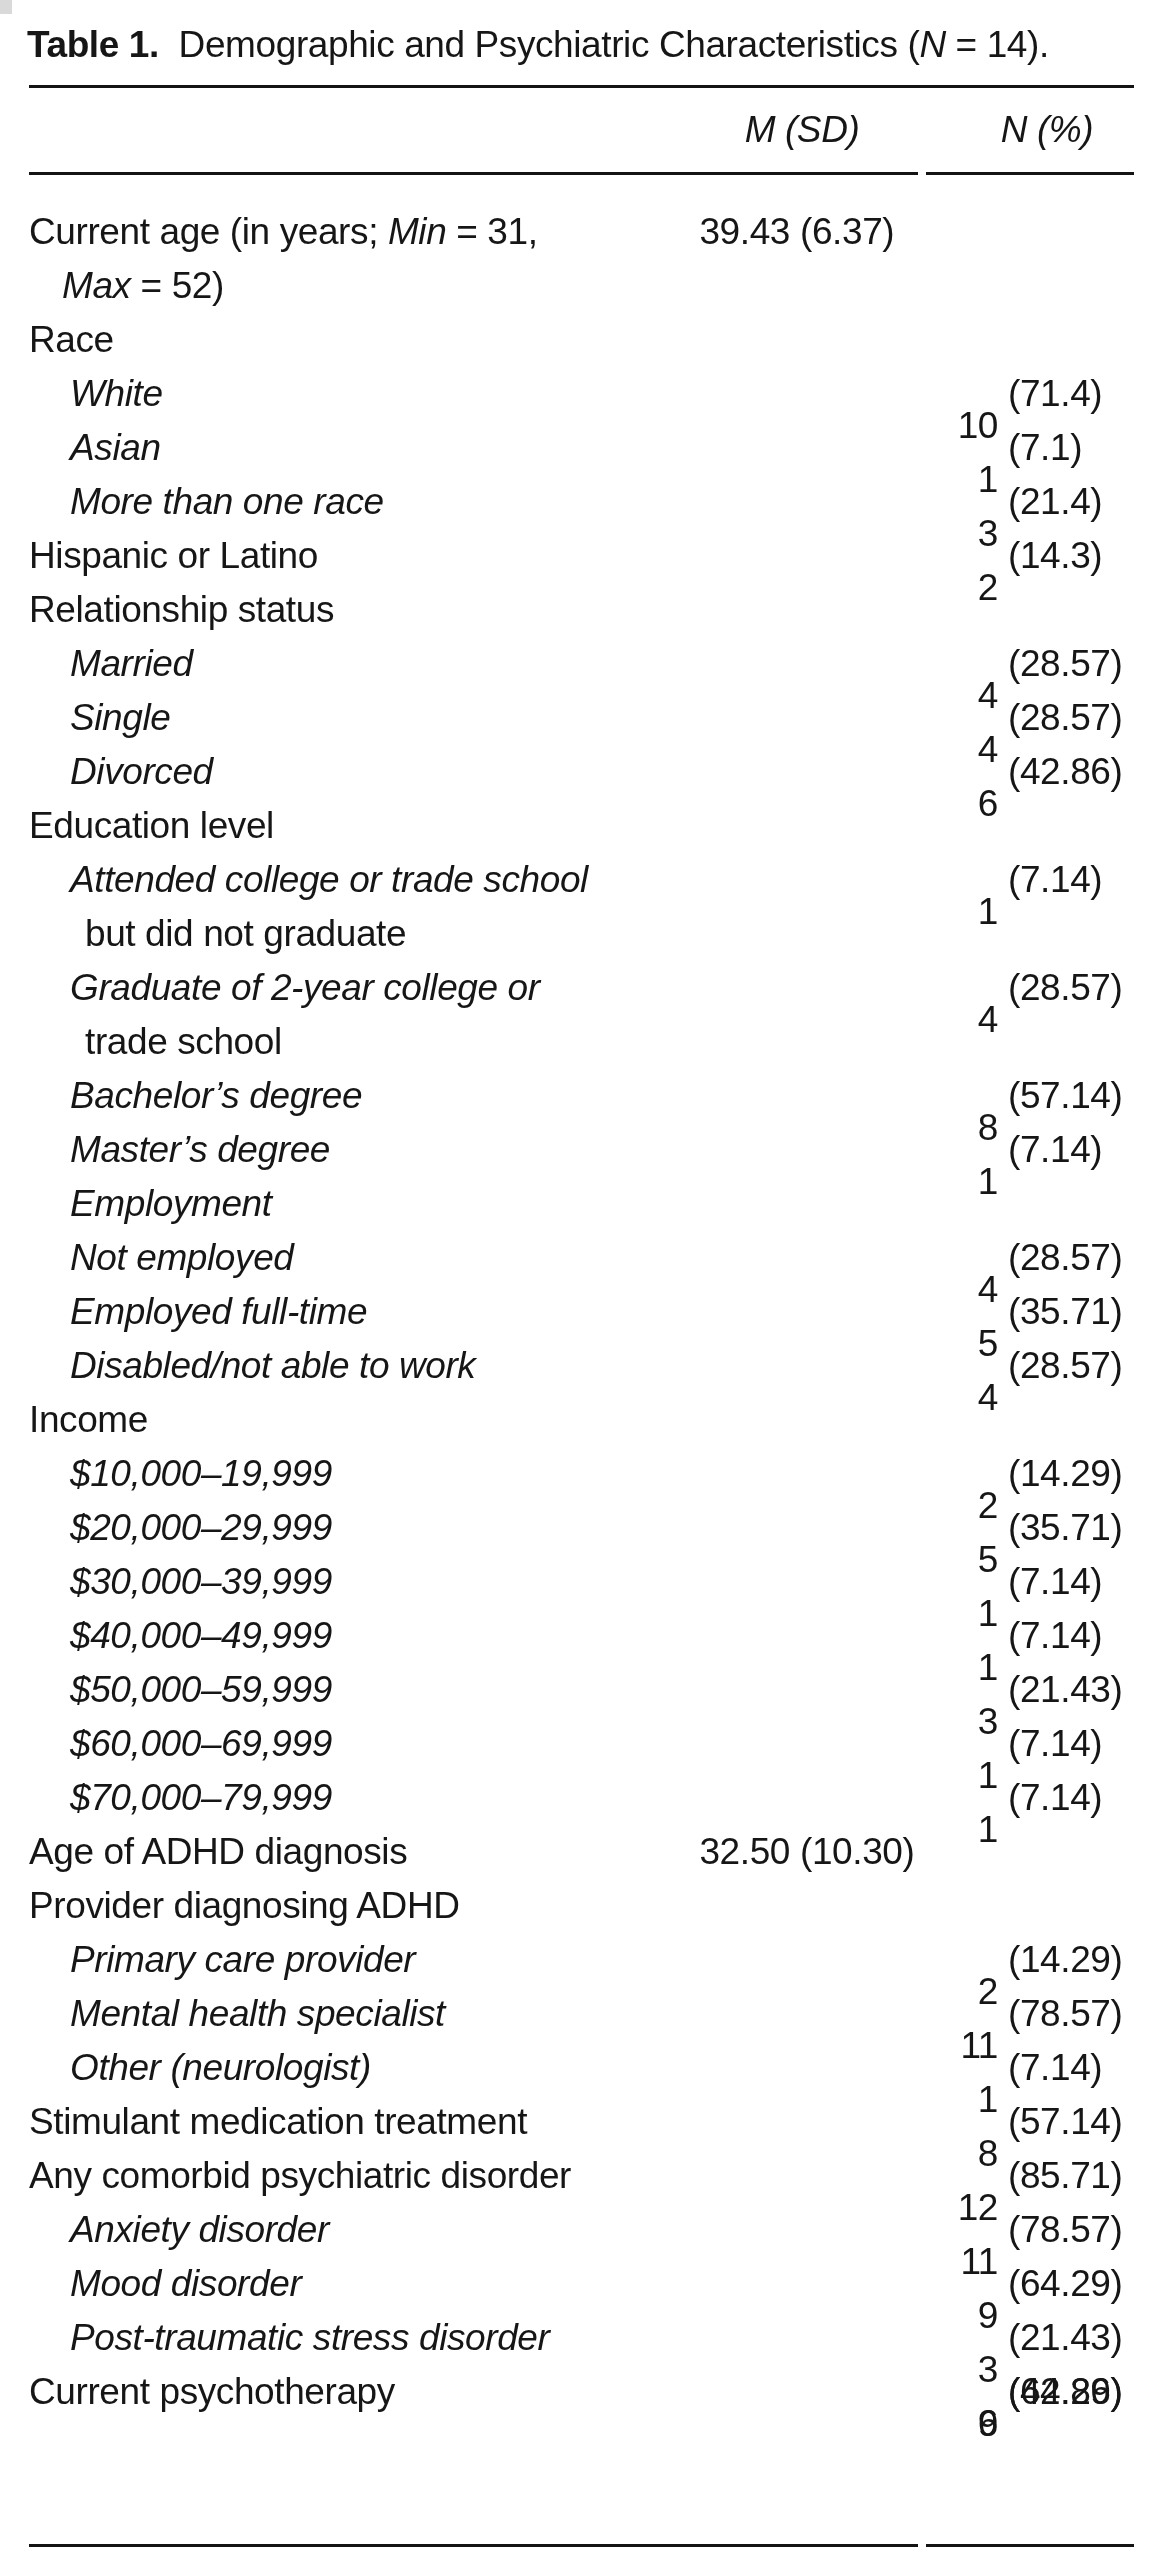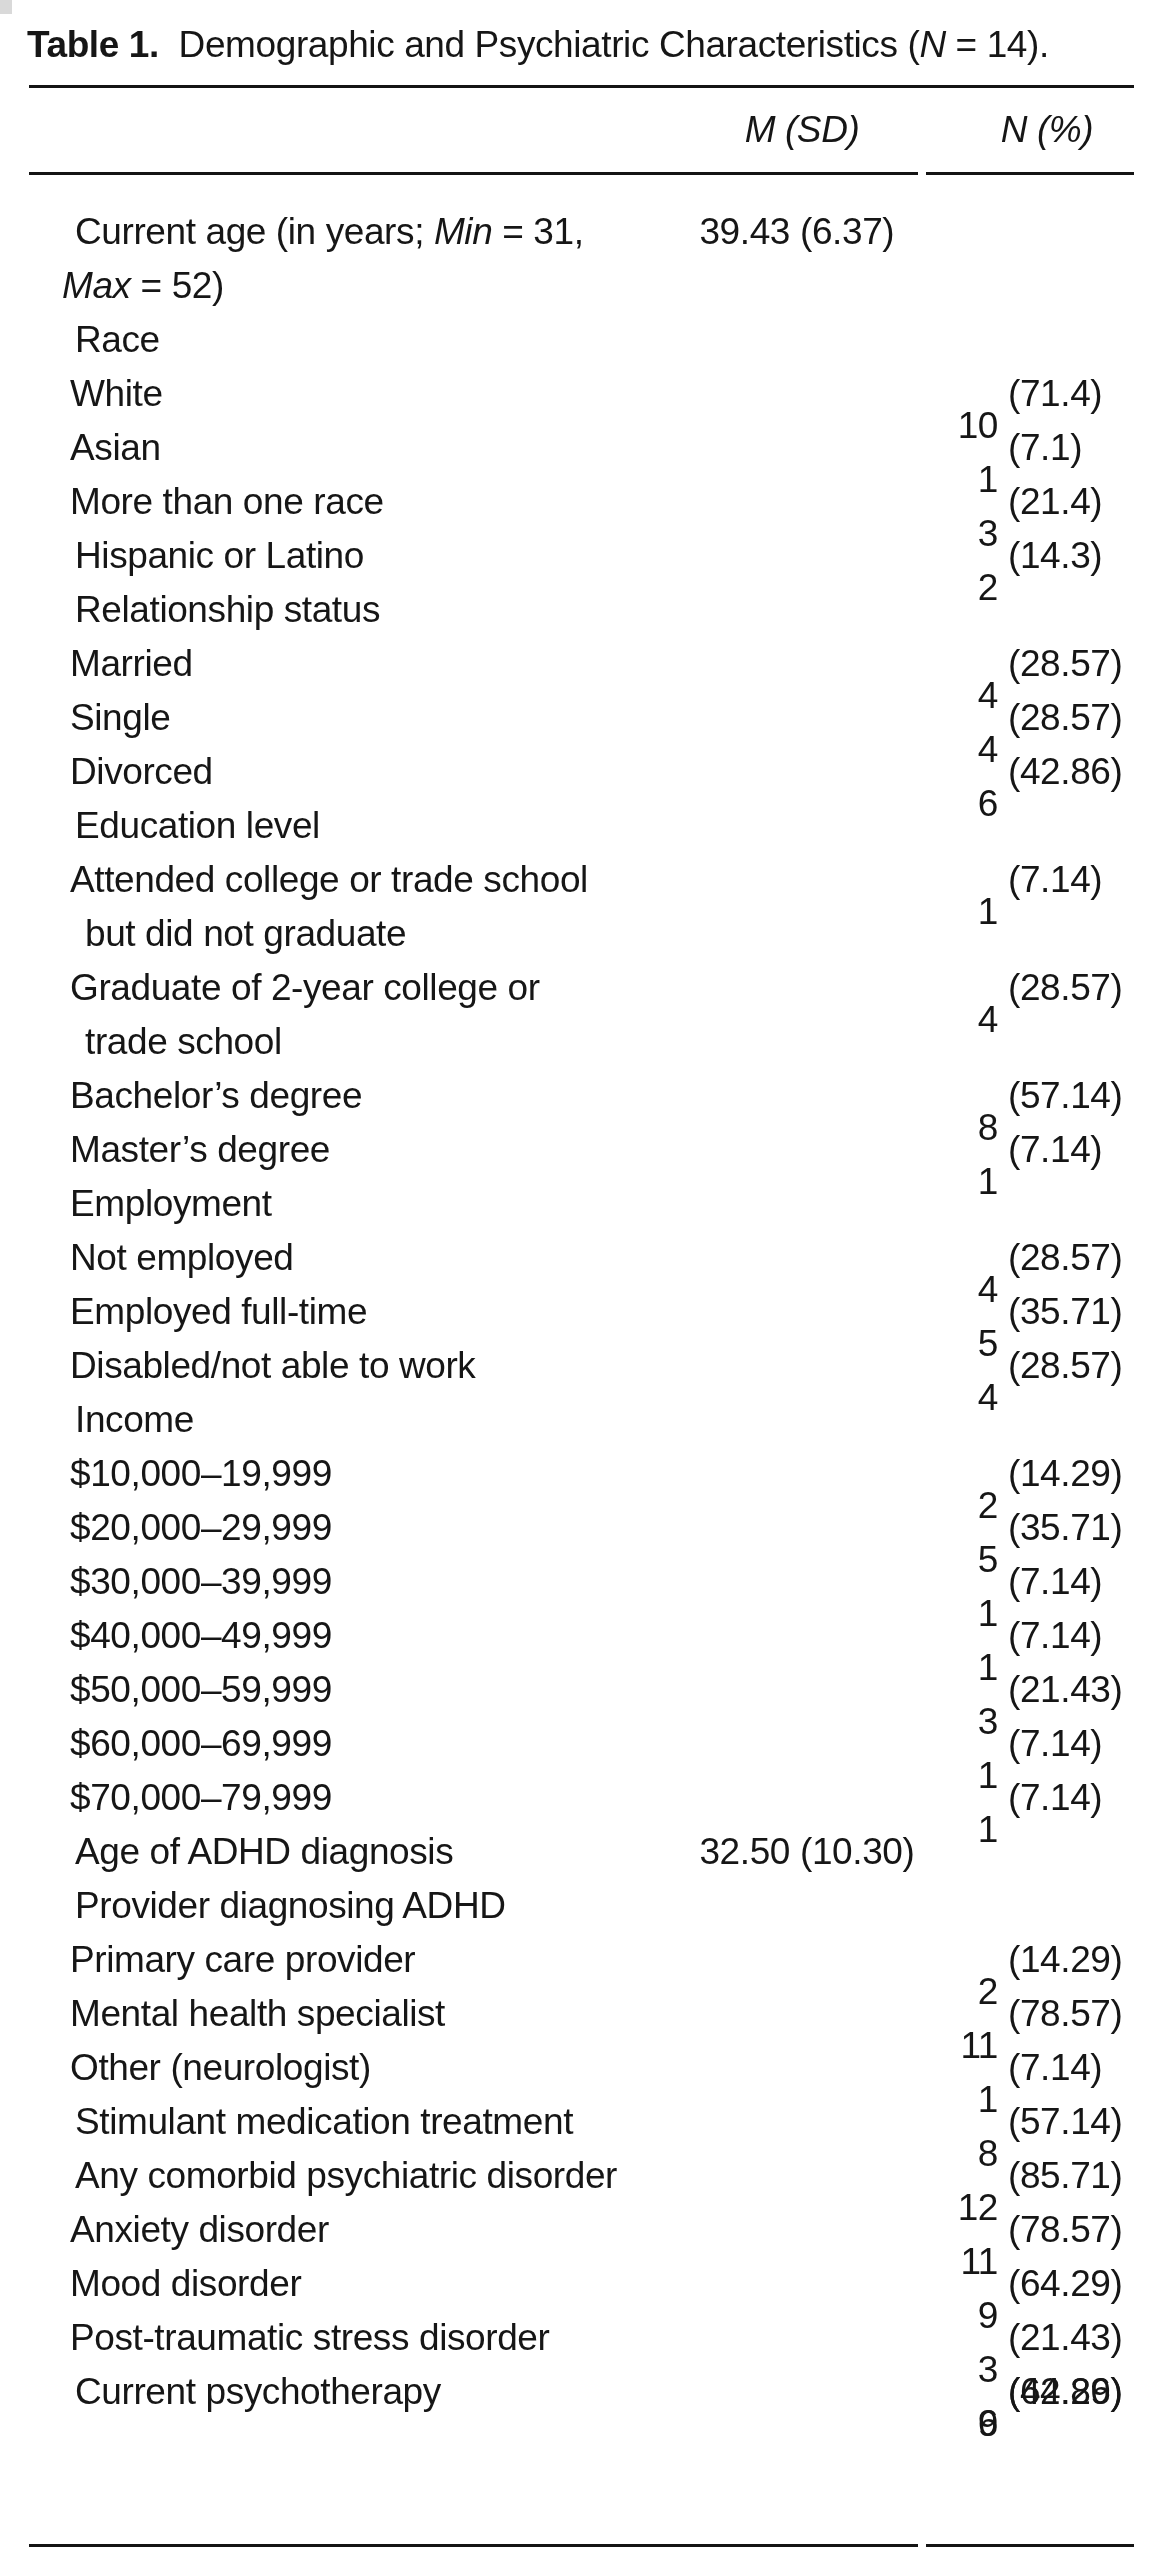--- a/index.html
+++ b/index.html
@@ -32,22 +32,22 @@
   .splitrule .seg-gap{width:7.8px;background:transparent;}
   .splitrule .seg-r{flex:1;background:#141414;}
   .rule-mid{top:172px;}
   .rule-bot{top:2544px;}
   .tbl{
     position:absolute;left:29px;top:205px;width:1105px;
     font-size:37px;line-height:54px;letter-spacing:-0.4px;
   }
   .row{position:relative;}
   .line{white-space:nowrap;}
-  .ind0{padding-left:0;margin-left:46px;}
-  .ind1{padding-left:41px;}
+  .ind0{padding-left:0;}
+  .ind1{padding-left:41px;font-style:italic;}
   .cont0{padding-left:33px;}
   .cont1{padding-left:56px;}
   .val{position:absolute;top:0;white-space:nowrap;}
   .m-num{right:344px;}
   .m-paren{left:771px;}
   .n-num{right:136px;margin-top:32px;}
   .n-paren{left:979px;}
 </style>
 </head>
 <body>

